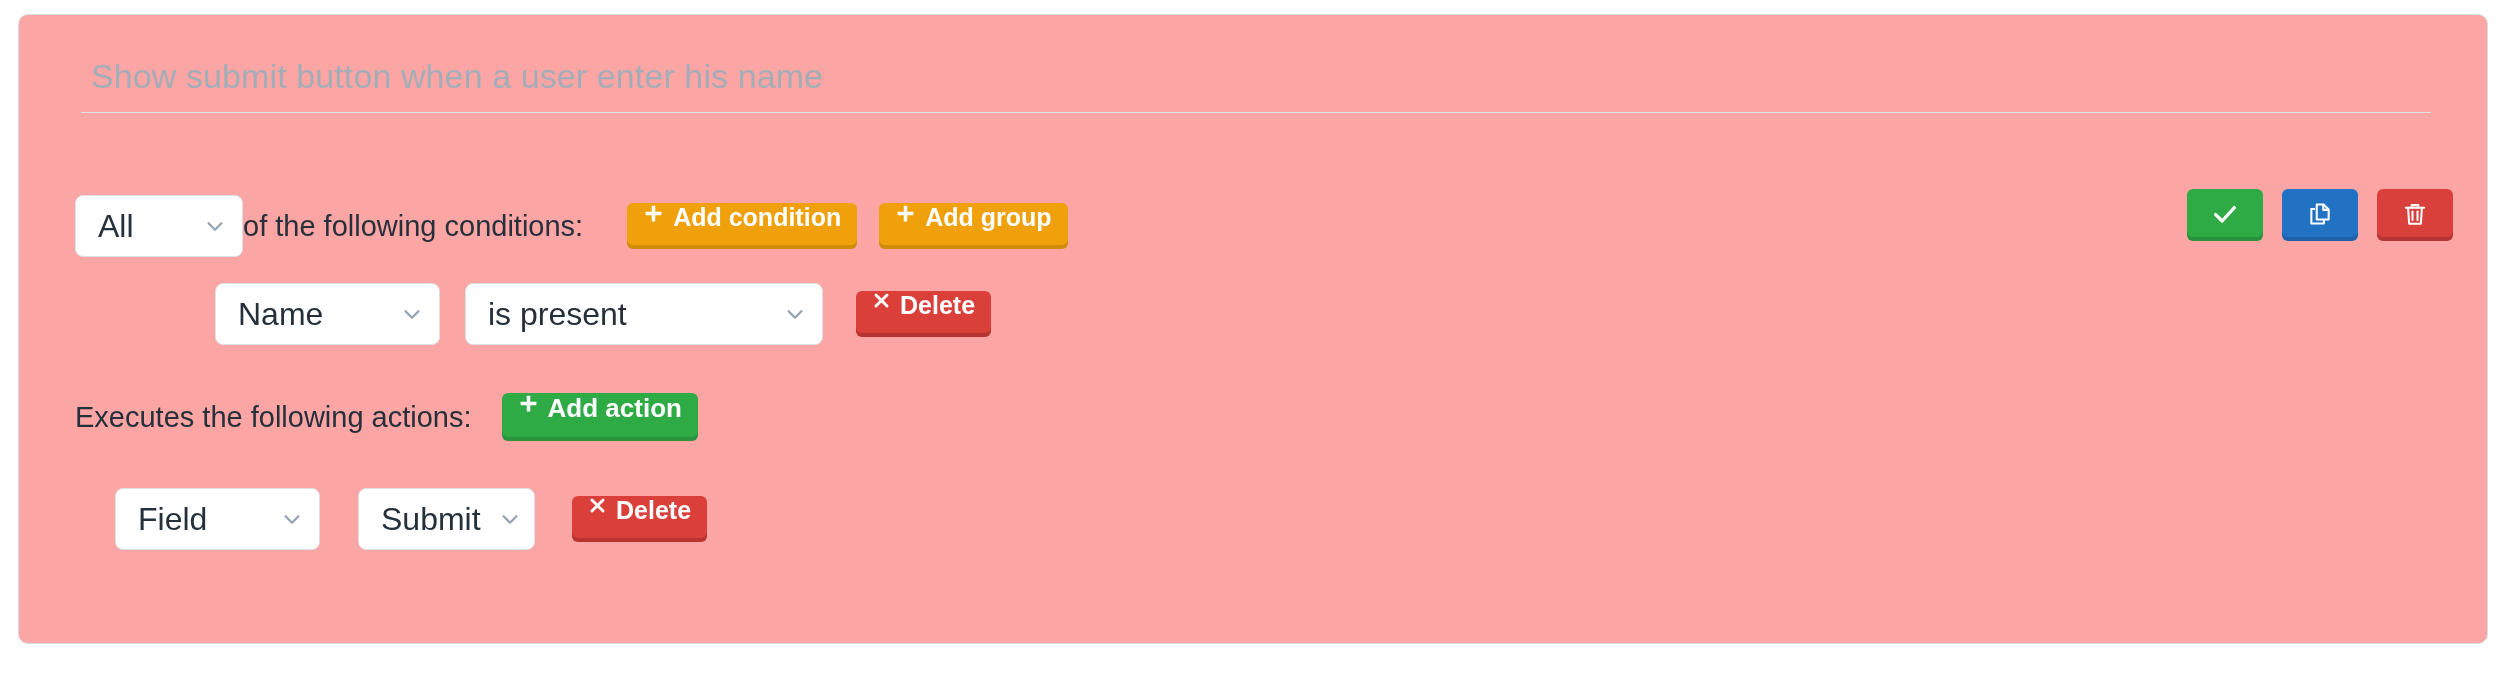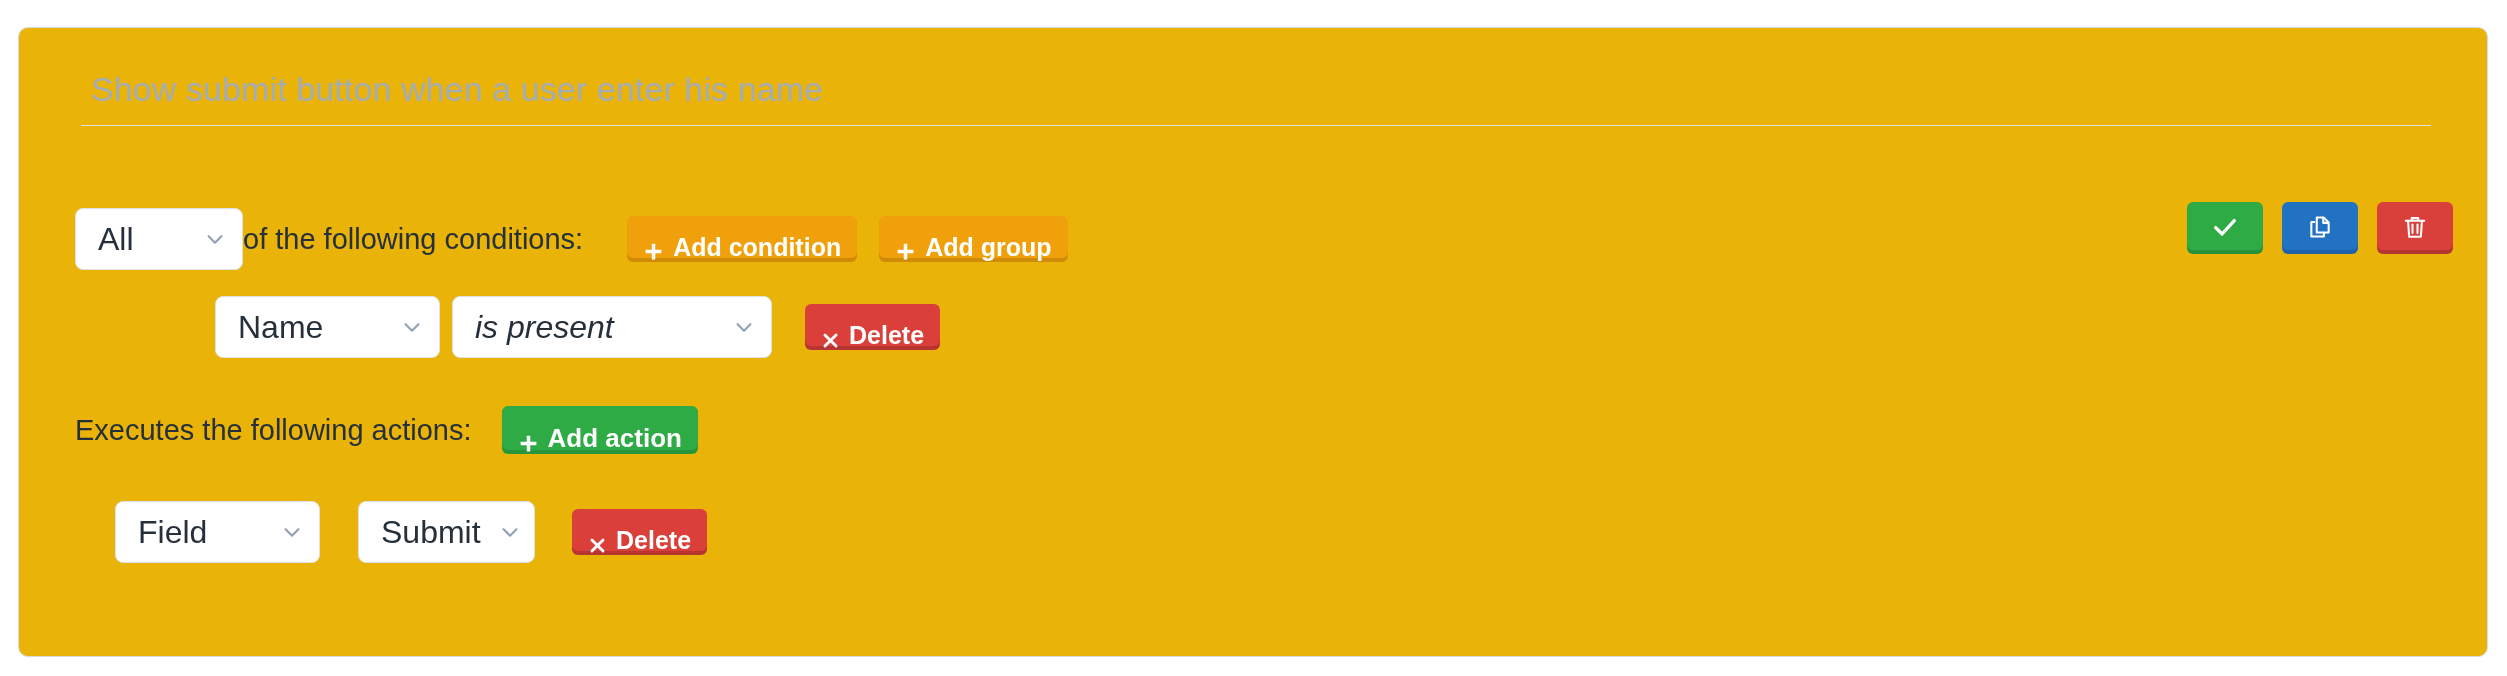--- a/index.html
+++ b/index.html
@@ -12,25 +12,25 @@
     width: 2507px;
     height: 676px;
     font-family: "Liberation Sans", sans-serif;
     -webkit-font-smoothing: antialiased;
     overflow: hidden;
   }
 
   .rule-card {
     position: absolute;
     left: 18px;
-    top: 27px;
+    top: 14px;
     width: 2470px;
     height: 630px;
     box-sizing: border-box;
-    background: #eab308;
+    background: #fca5a5;
     border: 1.5px solid #d8dce2;
     border-radius: 10px;
   }
 
   
   .title-row {
     position: absolute;
     left: 62px;
     top: 38px;
     width: 2350px;
@@ -79,21 +79,21 @@
     display: block;
     width: 22px;
     height: 22px;
     flex: 0 0 auto;
   }
   .chev svg { display: block; }
 
   
   .btn {
     display: inline-flex;
-    align-items: flex-end;
+    align-items: flex-start;
     justify-content: center;
     box-sizing: border-box;
     border: none;
     border-radius: 6px;
     color: #ffffff;
     font-family: "Liberation Sans", sans-serif;
     font-weight: bold;
     cursor: pointer;
     vertical-align: middle;
     white-space: nowrap;
@@ -164,21 +164,21 @@
   .top-actions .icon-btn + .icon-btn { margin-left: 19px; }
 
   .condition-row {
     position: absolute;
     left: 196px;
     top: 268px;
     display: flex;
     align-items: center;
   }
   .condition-row .cond-field { width: 225px; }
-  .condition-row .cond-op { width: 320px; margin-left: 12px; font-style: italic; }
+  .condition-row .cond-op { width: 358px; margin-left: 25px; }
   .condition-row .btn { margin-left: 33px; }
 
   .executes-row {
     position: absolute;
     left: 56px;
     top: 378px;
     display: flex;
     align-items: center;
   }
   .executes-text {

